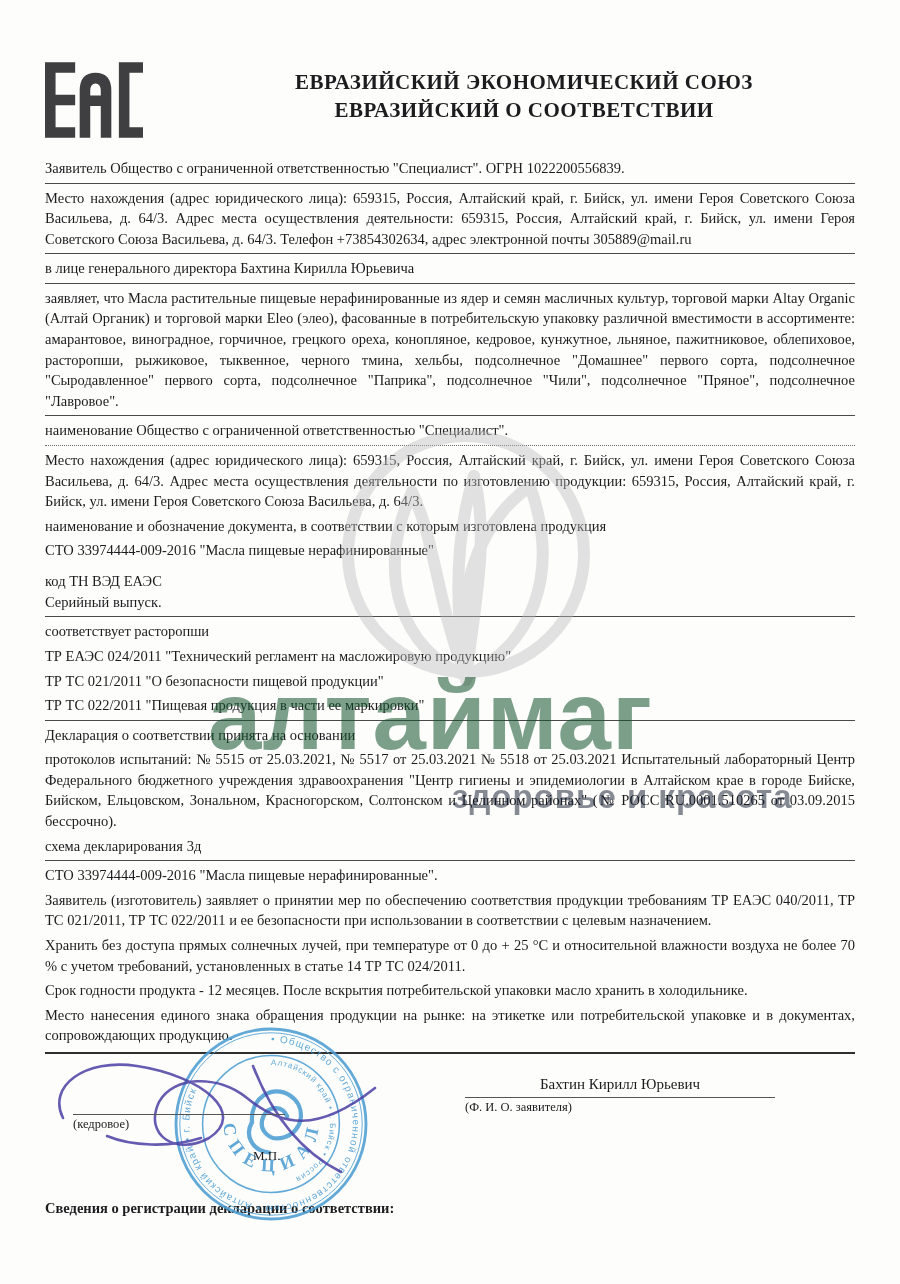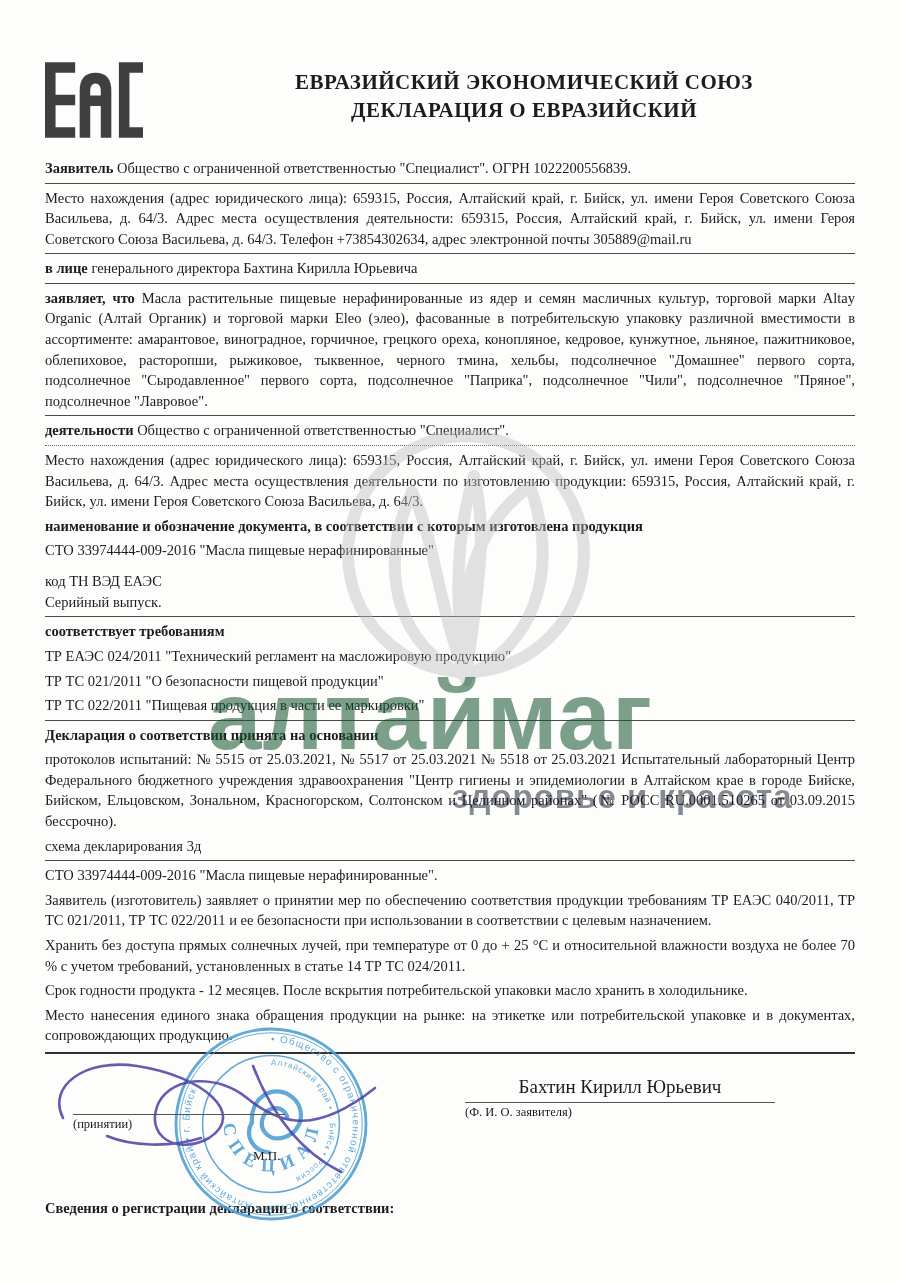--- a/index.html
+++ b/index.html
@@ -9,37 +9,37 @@
 
   
   .hdr{display:flex;align-items:flex-start;margin-bottom:14px;}
   .eac{width:98px;height:84px;flex:0 0 auto;margin-top:8px;}
   .titles{flex:1;text-align:center;margin-left:60px;margin-right:10px;padding-top:18px;}
   .title-line{font-weight:bold;font-size:21px;line-height:1.35;letter-spacing:.5px;}
 
   
   p{margin:0;padding:2px 0;font-size:14.5px;line-height:1.42;}
   .jt{text-align:justify;}
-  .b{font-weight:bold;}
+  .b{font-weight:normal;}
   .hr{border-top:1px solid #4a4a4a;margin:2px 0;}
   .hr-dot{border-top:1px dotted #6a6a6a;margin:2px 0;}
   .hr-thick{border-top:2px solid #2f2f30;margin:4px 0 2px 0;}
 
   .tnved-row{display:flex;align-items:flex-end;margin-top:2px;}
   .tnved-label{width:215px;font-size:14.5px;padding-top:8px;}
   .tnved-codes{flex:1;border-bottom:1px dotted #6a6a6a;padding-bottom:3px;}
 
   
   .sig-area{position:relative;height:138px;margin-top:2px;}
   .sig-line{border-bottom:1px solid #555;}
   .sig-left{position:absolute;left:28px;top:58px;width:212px;}
   .sig-caption{font-size:12.5px;text-align:left;padding-top:2px;}
   .mp{position:absolute;left:208px;top:92px;font-size:13px;}
   .sig-right{position:absolute;left:420px;top:20px;width:310px;text-align:center;}
-  .sig-name{font-size:19px;padding-bottom:4px;}
+  .sig-name{font-size:15px;padding-bottom:4px;}
   .stamp-svg{position:absolute;left:112px;top:-46px;width:228px;height:228px;opacity:.88;}
   .autograph-svg{position:absolute;left:0px;top:-16px;width:380px;height:150px;opacity:.85;}
 
   
   .reg p{font-weight:bold;padding:4px 0;}
 
   
   .wm{position:absolute;pointer-events:none;}
   .wm-leaf{left:332px;top:424px;width:268px;height:272px;opacity:.42;}
   .wm-brand{left:208px;top:668px;font-family:"Liberation Sans",sans-serif;font-weight:bold;
@@ -57,52 +57,52 @@
     <div class="hdr">
       <svg class="eac" viewBox="0 0 130 100">
         <g fill="#3f3f42">
           <path d="M0,0 H40 V14 H14 V43 H40 V57 H14 V86 H40 V100 H0 Z"></path>
           <path fill-rule="evenodd" d="M46,100 V38 Q46,14 67,14 Q88,14 88,38 V100 Z M60,44 H74 V38 Q74,28 67,28 Q60,28 60,38 Z M60,58 H74 V100 H60 Z"></path>
           <path d="M98,0 H130 V14 H112 V86 H130 V100 H98 Z"></path>
         </g>
       </svg>
       <div class="titles">
         <div class="title-line">ЕВРАЗИЙСКИЙ ЭКОНОМИЧЕСКИЙ СОЮЗ</div>
-        <div class="title-line">ДЕКЛАРАЦИЯ О ЕВРАЗИЙСКИЙ</div>
+        <div class="title-line">ЕВРАЗИЙСКИЙ О СООТВЕТСТВИИ</div>
       </div>
     </div>
 
     <p><span class="b">Заявитель</span> <span>Общество с ограниченной ответственностью "Специалист". ОГРН 1022200556839.</span></p>
     <div class="hr"></div>
 
     <p class="jt">Место нахождения (адрес юридического лица): 659315, Россия, Алтайский край, г. Бийск, ул. имени Героя Советского Союза Васильева, д. 64/3. Адрес места осуществления деятельности: 659315, Россия, Алтайский край, г. Бийск, ул. имени Героя Советского Союза Васильева, д. 64/3. Телефон +73854302634, адрес электронной почты 305889@mail.ru</p>
     <div class="hr"></div>
 
     <p><span class="b">в лице</span> <span>генерального директора Бахтина Кирилла Юрьевича</span></p>
     <div class="hr"></div>
 
     <p class="jt"><span class="b">заявляет, что</span> <span>Масла растительные пищевые нерафинированные из ядер и семян масличных культур, торговой марки Altay Organic (Алтай Органик) и торговой марки Eleo (элео),  фасованные в потребительскую упаковку различной вместимости в ассортименте: амарантовое, виноградное, горчичное, грецкого ореха, конопляное, кедровое, кунжутное, льняное, пажитниковое, облепиховое, расторопши, рыжиковое, тыквенное, черного тмина, хельбы, подсолнечное "Домашнее" первого сорта, подсолнечное  "Сыродавленное" первого сорта, подсолнечное "Паприка", подсолнечное "Чили", подсолнечное "Пряное", подсолнечное "Лавровое".</span></p>
     <div class="hr"></div>
 
-    <p><span class="b">деятельности</span> <span>Общество с ограниченной ответственностью "Специалист".</span></p>
+    <p><span class="b">наименование</span> <span>Общество с ограниченной ответственностью "Специалист".</span></p>
     <div class="hr-dot"></div>
 
     <p class="jt">Место нахождения (адрес юридического лица): 659315, Россия, Алтайский край, г. Бийск, ул. имени Героя Советского Союза Васильева, д. 64/3. Адрес места осуществления деятельности по изготовлению продукции: 659315, Россия, Алтайский край, г. Бийск, ул. имени Героя Советского Союза Васильева, д. 64/3.</p>
 
     <p class="b">наименование и обозначение документа, в соответствии с которым изготовлена продукция</p>
     <p>СТО 33974444-009-2016 "Масла пищевые нерафинированные"</p>
 
     <div class="tnved-row">
       <div class="tnved-label">код ТН ВЭД ЕАЭС</div>
     </div>
 
     <p>Серийный выпуск.</p>
     <div class="hr"></div>
 
-    <p class="b">соответствует требованиям</p>
+    <p class="b">соответствует расторопши</p>
     <p>ТР ЕАЭС 024/2011 "Технический регламент на масложировую продукцию"</p>
     <p>ТР ТС 021/2011 "О безопасности пищевой продукции"</p>
     <p>ТР ТС 022/2011 "Пищевая продукция в части ее маркировки"</p>
     <div class="hr"></div>
 
     <p class="b">Декларация о соответствии принята на основании</p>
     <p class="jt">протоколов испытаний: № 5515 от 25.03.2021, № 5517 от 25.03.2021 № 5518 от 25.03.2021 Испытательный лабораторный  Центр Федерального бюджетного учреждения здравоохранения "Центр гигиены и эпидемиологии в Алтайском крае в городе Бийске, Бийском, Ельцовском, Зональном, Красногорском, Солтонском и Целинном районах" (№ РОСС  RU.0001.510265 от 03.09.2015 бессрочно).</p>
     <p>схема декларирования 3д</p>
     <div class="hr"></div>
 
@@ -145,21 +145,21 @@
       <svg class="autograph-svg" viewBox="0 0 380 150">
         <g stroke="#4b3fa5" fill="none" stroke-width="2.6" stroke-linecap="round">
           <path d="M18,78 C2,46 40,18 92,26 C158,36 202,74 164,98 C132,116 98,96 114,62 C128,36 172,34 202,58 C236,86 272,94 330,48"></path>
           <path d="M208,26 C222,62 248,108 296,132"></path>
           <path d="M62,96 C86,106 124,108 156,98"></path>
         </g>
       </svg>
 
       <div class="sig-left">
         <div class="sig-line"></div>
-        <div class="sig-caption">(принятии)</div>
+        <div class="sig-caption">(кедровое)</div>
       </div>
       <div class="mp">М.П.</div>
 
       <div class="sig-right">
         <div class="sig-name">Бахтин Кирилл Юрьевич</div>
         <div class="sig-line"></div>
         <div class="sig-caption">(Ф. И. О. заявителя)</div>
       </div>
     </div>
 

